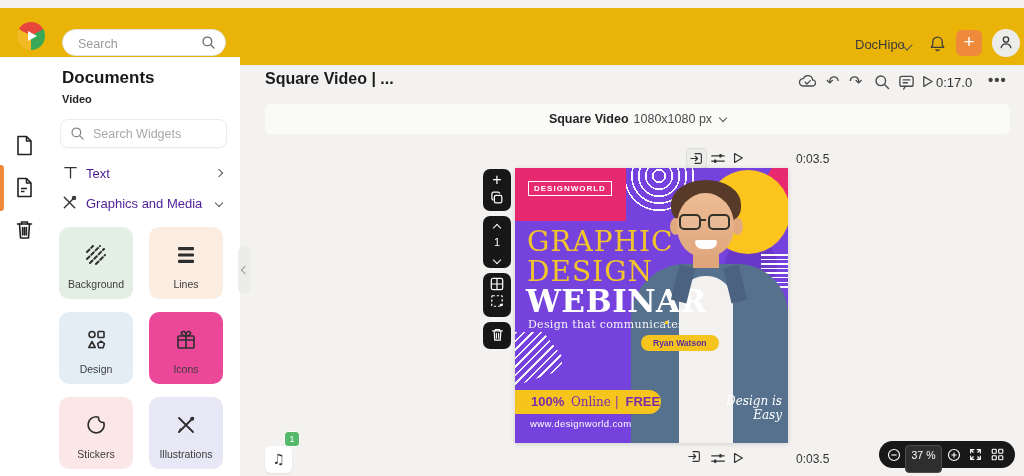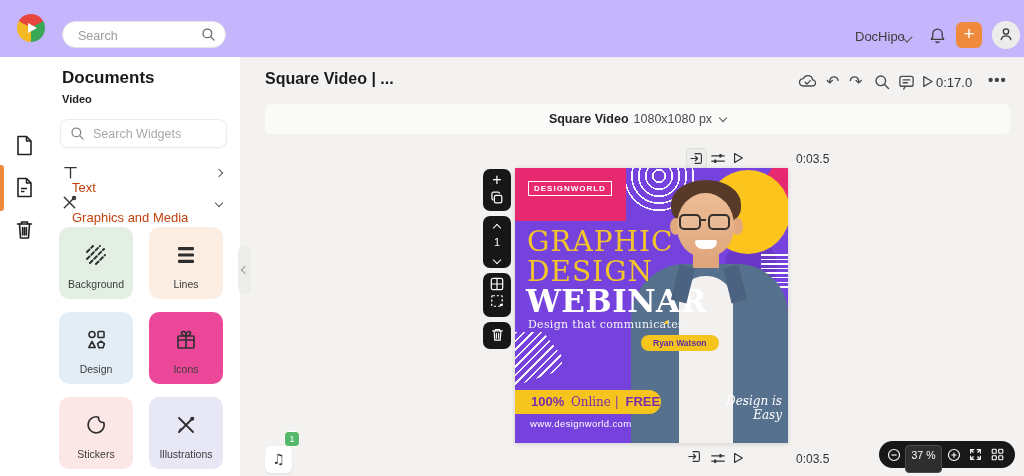--- a/index.html
+++ b/index.html
@@ -12,21 +12,21 @@
   .abs{position:absolute;}
   svg{display:block;}
   .chev{display:inline-block;width:7px;height:7px;border-right:1.6px solid #555;border-bottom:1.6px solid #555;}
   .chev.down{transform:rotate(45deg);}
   .chev.right{transform:rotate(-45deg);}
   .chev.up{transform:rotate(-135deg);}
   .chev.left{transform:rotate(135deg);}
   .chev.sm{width:5px;height:5px;}
 
   
-  .topbar{left:0;top:0;width:1024px;height:57px;background:#c4b5fd;border-bottom:1px solid #ededeb;}
+  .topbar{left:0;top:8px;width:1024px;height:57px;background:#eab308;border-bottom:1px solid #ededeb;}
   .logo{left:17px;top:14px;width:28px;height:28px;border-radius:50%;
     background:conic-gradient(from -60deg,#e8453c 0 120deg,#3aa757 120deg 240deg,#f2b924 240deg 360deg);}
   .logo .tri{left:11px;top:9px;width:0;height:0;border-left:9px solid #fff;border-top:5px solid transparent;border-bottom:5px solid transparent;}
   .gsearch{left:62px;top:21px;width:164px;height:27px;background:#fff;border:1px solid #e4e4e2;border-radius:14px;box-sizing:border-box;}
   .gsearch input{position:absolute;left:13px;top:4px;width:120px;height:17px;border:none;outline:none;font-size:12.5px;color:#555;background:transparent;font-family:inherit;}
   .gsearch input::placeholder{color:#9b9b9b;}
   .gsearch .mag{position:absolute;right:9px;top:5px;}
   .wsname{left:855px;top:29px;font-size:13px;color:#3c3c3c;}
   .wschev{left:903px;top:33px;}
   .bell{left:929px;top:27px;}
@@ -39,21 +39,21 @@
   .rail-active-bar{left:0;top:108px;width:4px;height:46px;background:#EF8A3D;border-radius:0 3px 3px 0;}
 
   
   .panel{left:48px;top:57px;width:192px;height:419px;background:#fff;}
   .p-title{left:62px;top:68px;font-size:17px;font-weight:800;color:#181818;}
   .wsearch{left:60px;top:119px;width:167px;height:29px;background:#fff;border:1px solid #ececea;border-radius:8px;box-sizing:border-box;box-shadow:0 1px 2px rgba(0,0,0,.04);}
   .wsearch .mag{position:absolute;left:9px;top:6px;}
   .wsearch input{position:absolute;left:30px;top:4px;width:125px;height:18px;border:none;outline:none;font-size:12.5px;color:#555;background:transparent;font-family:inherit;}
   .wsearch input::placeholder{color:#a8a8a6;}
   .prow{left:60px;width:167px;height:24px;}
-  .prow .lbl{position:absolute;left:12px;top:4px;font-size:13px;color:#c2410c;margin-top:14px;}
+  .prow .lbl{position:absolute;left:26px;top:4px;font-size:13px;color:#4c1d95;}
   .prow .ric{position:absolute;right:5px;top:8px;}
   .tile{width:74px;height:72px;border-radius:10px;text-align:center;}
   .tile .tlabel{position:absolute;left:0;right:0;bottom:9px;font-size:10.5px;color:#3c3c3c;}
   .tile .tic{position:absolute;left:50%;top:16px;transform:translateX(-50%);}
   .t-bg{background:#e4efe4;}
   .t-lines{background:#fbede2;}
   .t-shapes{background:#e3edf6;}
   .t-icons{background:#ec4899;}
   .t-stickers{background:#fbe7e6;}
   .t-illu{background:#e7e7f6;}

